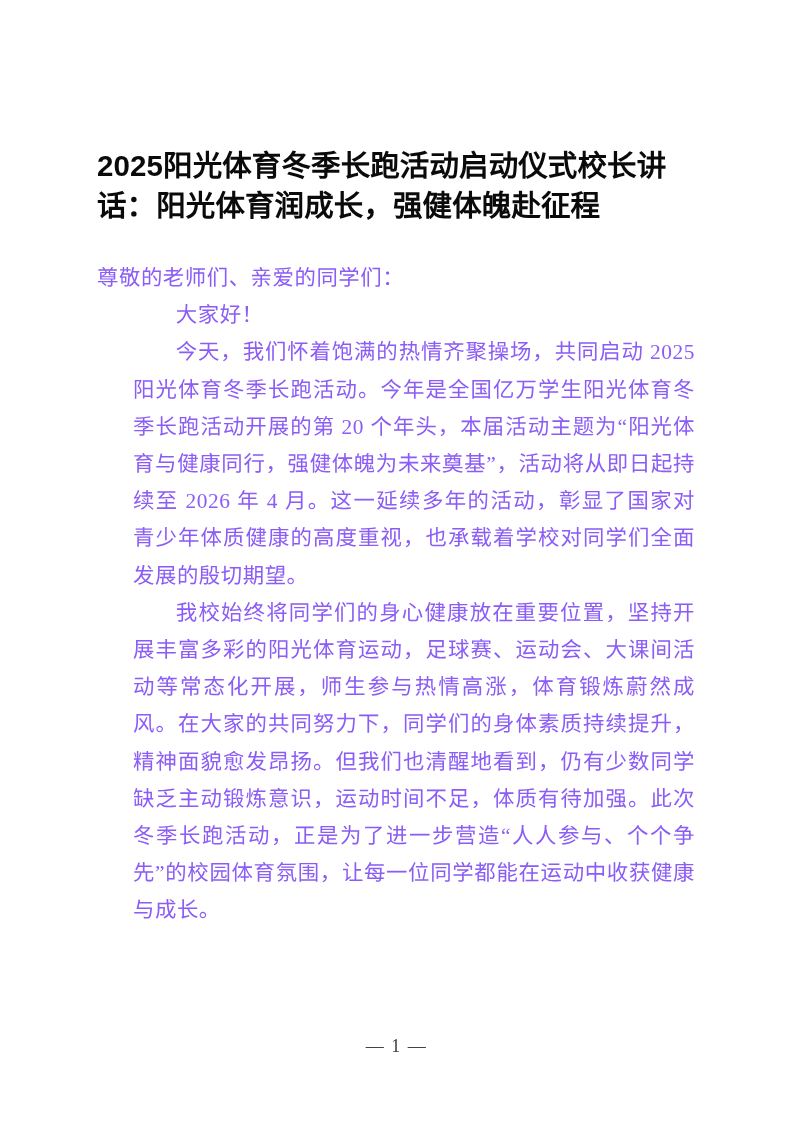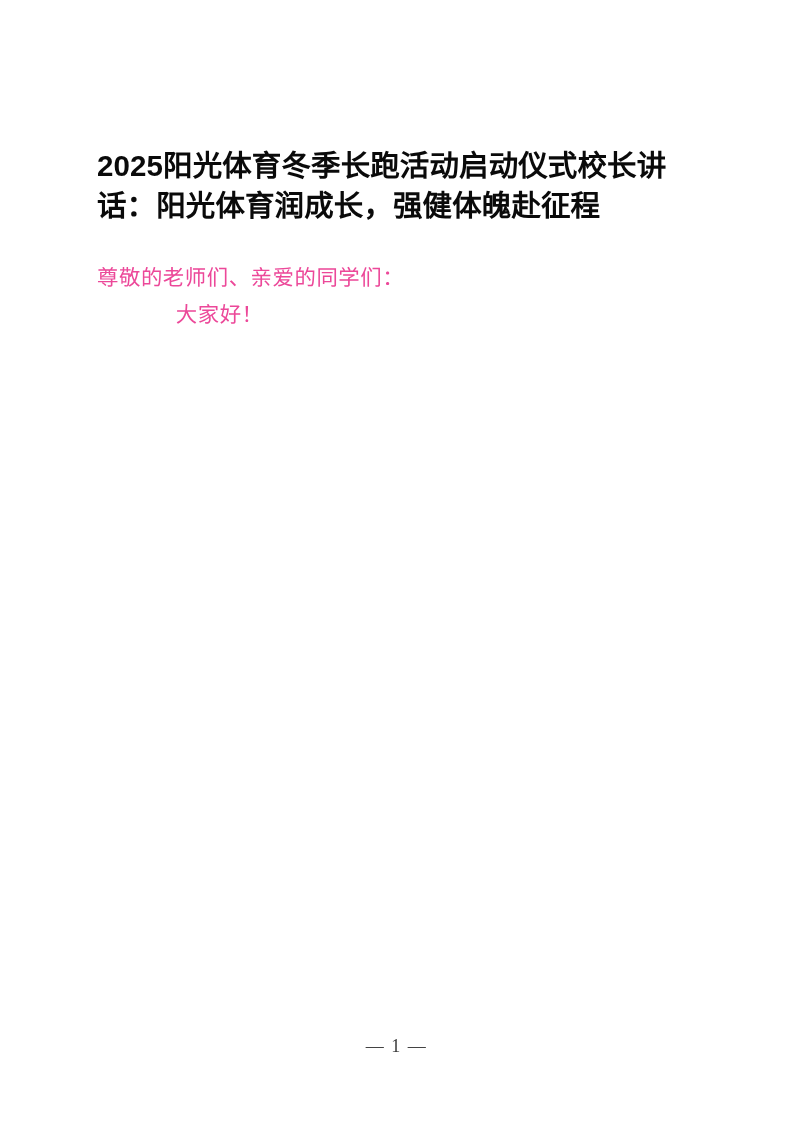--- a/index.html
+++ b/index.html
@@ -46,21 +46,21 @@
   .body-block {
     margin-top: 34px;
   }
 
   p.para {
     margin: 0;
     padding: 0;
     font-family: "Liberation Serif", "DejaVu Serif", serif;
     font-size: 21.4px;
     line-height: 37.2px;
-    color: #ec4899;
+    color: #8b5cf6;
     text-align: justify;
     text-justify: inter-character;
     letter-spacing: 0.55px;
     word-break: break-all;
   }
 
   p.indent {
     text-indent: 2em;
     margin-left: 36px;
   }
@@ -88,21 +88,23 @@
 
   <div class="content">
 
     <h1 class="doc-title">2025阳光体育冬季长跑活动启动仪式校长讲话：阳光体育润成长，强健体魄赴征程</h1>
 
     <div class="body-block">
       <p class="para noindent">尊敬的老师们、亲爱的同学们：</p>
 
       <p class="para indent">大家好！</p>
 
+      <p class="para indent">今天，我们怀着饱满的热情齐聚操场，共同启动 2025 阳光体育冬季长跑活动。今年是全国亿万学生阳光体育冬季长跑活动开展的第 20 个年头，本届活动主题为“阳光体育与健康同行，强健体魄为未来奠基”，活动将从即日起持续至 2026 年 4 月。这一延续多年的活动，彰显了国家对青少年体质健康的高度重视，也承载着学校对同学们全面发展的殷切期望。</p>
 
+      <p class="para indent">我校始终将同学们的身心健康放在重要位置，坚持开展丰富多彩的阳光体育运动，足球赛、运动会、大课间活动等常态化开展，师生参与热情高涨，体育锻炼蔚然成风。在大家的共同努力下，同学们的身体素质持续提升，精神面貌愈发昂扬。但我们也清醒地看到，仍有少数同学缺乏主动锻炼意识，运动时间不足，体质有待加强。此次冬季长跑活动，正是为了进一步营造“人人参与、个个争先”的校园体育氛围，让每一位同学都能在运动中收获健康与成长。</p>
 
     </div>
 
   </div>
 
   <div class="footer">— 1 —</div>
 
 </div>
 
 </body></html>

